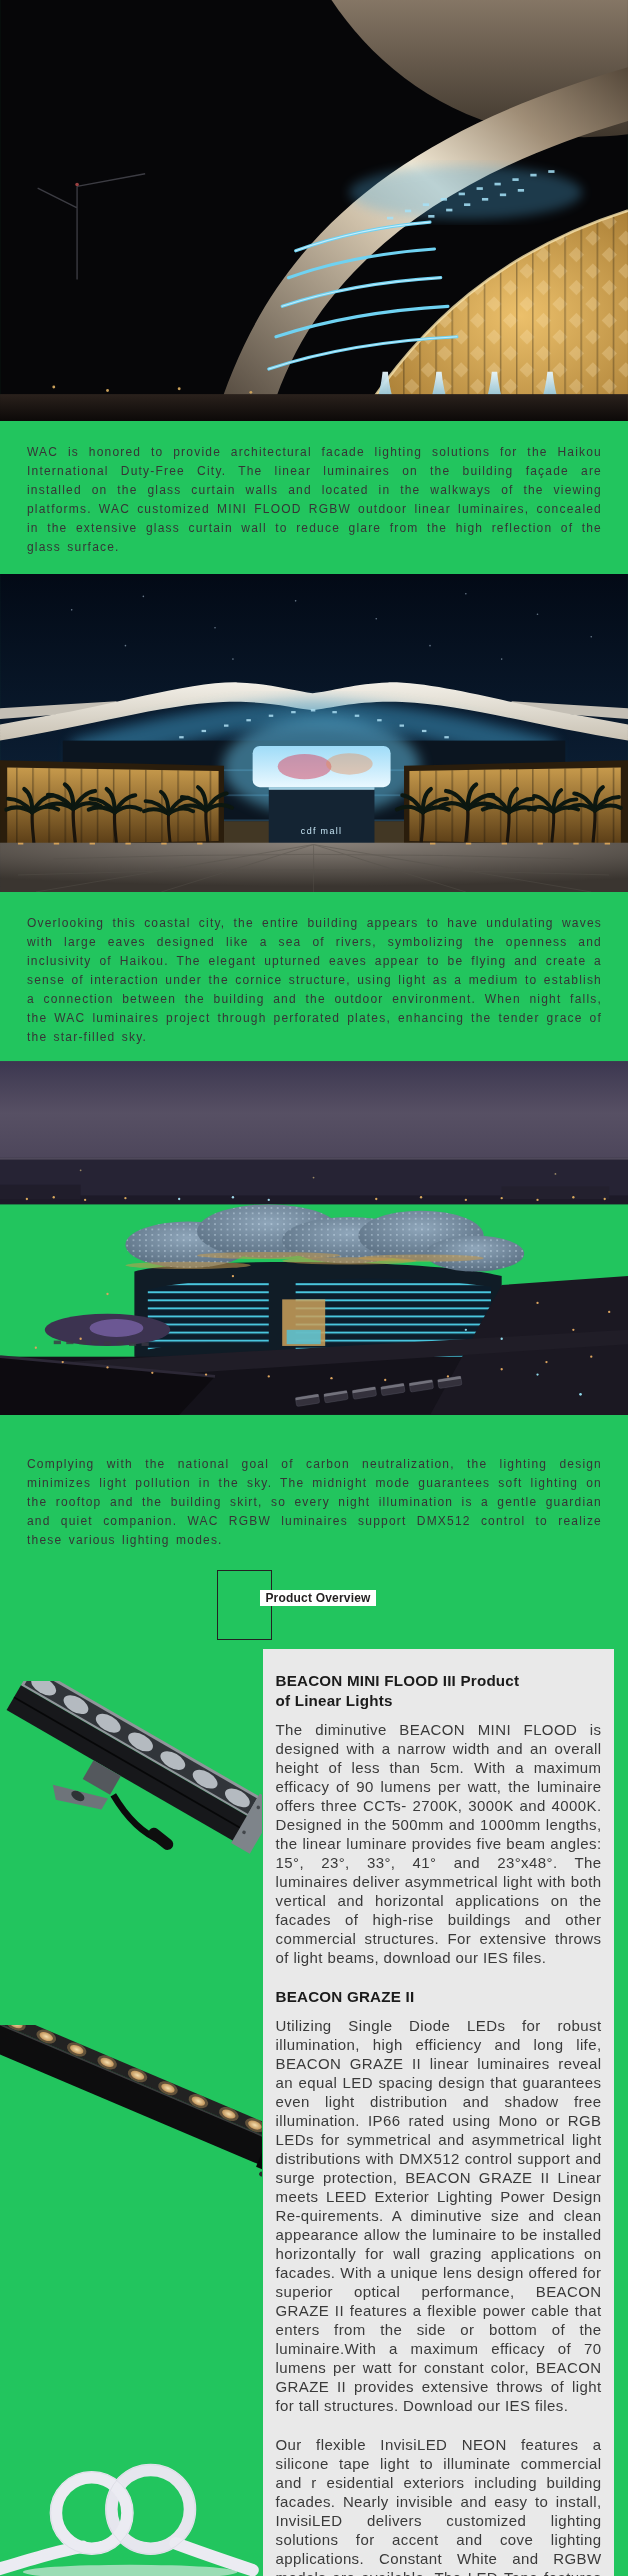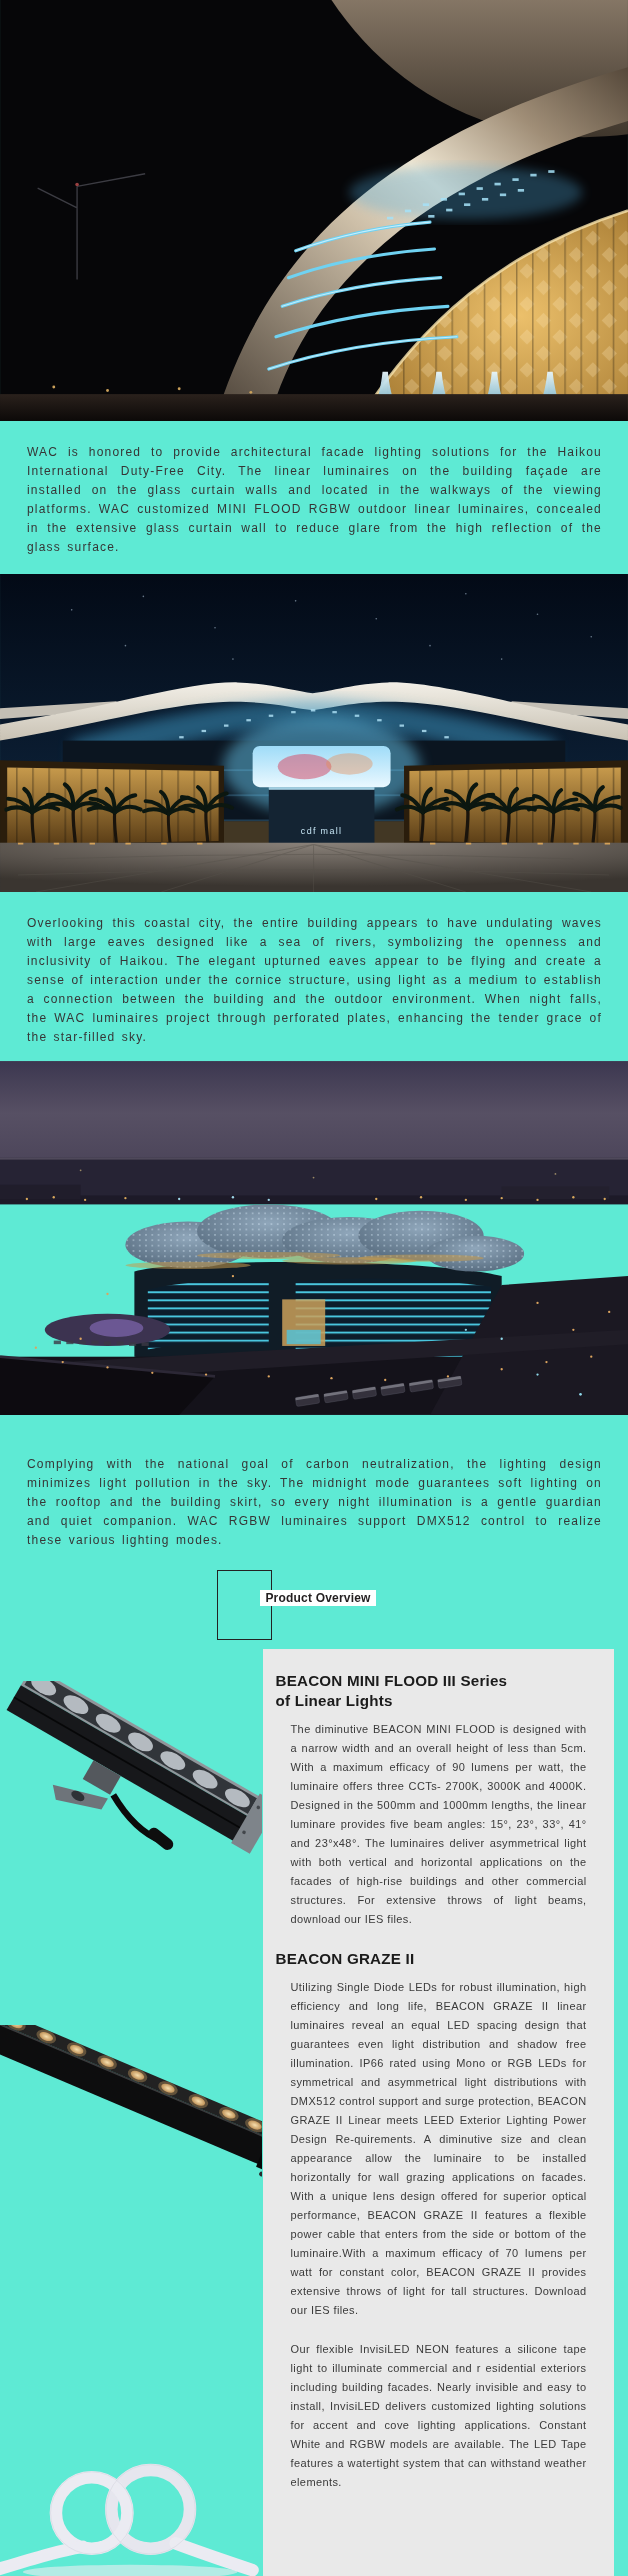--- a/index.html
+++ b/index.html
@@ -1,16 +1,16 @@
 <!DOCTYPE html>
 <html style="font-size:14.3px"><head>
 <meta charset="utf-8">
 <style>
   html,body{margin:0;padding:0;background:#ffffff;}
-  #page{width:628px;height:2576px;overflow:hidden;background:#5eead4;position:relative;
+  #page{width:628px;height:2576px;overflow:hidden;background:#22c55e;position:relative;
         font-family:"Liberation Sans",sans-serif;}
   .photo{display:block;line-height:0;text-align:right;}
   .photo svg{display:block;}
   .para{margin-left:27px;margin-right:26px;text-align:justify;color:#363636;
         font-size:12px;line-height:19px;letter-spacing:1.2px;word-spacing:1.8px;overflow:hidden;}
   #para1{margin-top:22.4px;height:116px;}
   #para2{margin-top:22.4px;height:135px;}
   #para3{margin-top:40px;height:97px;}
   #photo2{margin-top:14.3px;}
   #photo3{margin-top:7.2px;}
@@ -21,21 +21,21 @@
   .products{margin-top:9px;display:flex;height:955px;}
   .prod-left{width:263px;position:relative;flex:none;}
   .prod-right{width:351px;flex:none;background:#e9e9e9;padding:21.5px 12.5px 0;box-sizing:border-box;}
   .prod-img{position:absolute;left:0;width:262px;overflow:hidden;}
   #prod-img-1{top:32px;height:190px;}
   #prod-img-2{top:376px;height:152px;}
   #prod-img-3{top:796px;height:143px;}
   .prod-title{margin:0 0 9px;font-size:15.2px;line-height:20px;color:#1b1b1b;font-weight:bold;
             letter-spacing:0.2px;white-space:nowrap;}
   .prod-title .tl{display:block;}
-  .prod-body{margin:0 15px 20px;font-size:11px;line-height:19px;letter-spacing:0.4px;color:#3a3a3a;
+  .prod-body{margin:0 0 20px;font-size:15px;line-height:19px;letter-spacing:0.4px;color:#3a3a3a;
             text-align:justify;}
   .footer-bar{height:7.2px;background:#201d56;}
 </style>
 </head>
 <body>
 
 <div id="page">
 
   <div class="photo" id="photo1">
     <svg width="628" height="421" viewBox="0 0 701 470">
@@ -492,21 +492,21 @@
           <path d="M-6,140 C40,126 66,118 92,114" stroke="#ebebf2" stroke-width="14" stroke-linecap="round" fill="none"></path>
           <path d="M196,110 C228,122 252,130 282,140" stroke="#ebebf2" stroke-width="14" stroke-linecap="round" fill="none"></path>
           <circle cx="102" cy="76" r="46" stroke="#d2d2de" stroke-width="1" fill="none" opacity=".6"></circle>
           <circle cx="168" cy="72" r="50" stroke="#d2d2de" stroke-width="1" fill="none" opacity=".6"></circle>
         </svg>
       </div>
     </div>
 
     <div class="prod-right">
       <h3 class="prod-title">
-        <span class="tl">BEACON MINI FLOOD III Series</span>
+        <span class="tl">BEACON MINI FLOOD III Product</span>
         <span class="tl">of Linear Lights</span>
       </h3>
       <p class="prod-body">The diminutive BEACON MINI FLOOD is designed with a narrow width and an overall height of less than 5cm. With a maximum efficacy of 90 lumens per watt, the luminaire offers three CCTs- 2700K, 3000K and 4000K. Designed in the 500mm and 1000mm lengths, the linear luminare provides five beam angles: 15°, 23°, 33°, 41° and 23°x48°. The luminaires deliver asymmetrical light with both vertical and horizontal applications on the facades of high-rise buildings and other commercial structures. For extensive throws of light beams, download our IES files.</p>
 
       <h3 class="prod-title">
         <span class="tl">BEACON GRAZE II</span>
       </h3>
       <p class="prod-body">Utilizing Single Diode LEDs for robust illumination, high efficiency and long life, BEACON GRAZE II linear luminaires reveal an equal LED spacing design that guarantees even light distribution and shadow free illumination. IP66 rated using Mono or RGB LEDs for symmetrical and asymmetrical light distributions with DMX512 control support and surge protection, BEACON GRAZE II Linear meets LEED Exterior Lighting Power Design Re-quirements. A diminutive size and clean appearance allow the luminaire to be installed horizontally for wall grazing applications on facades. With a unique lens design offered for superior optical performance, BEACON GRAZE II features a flexible power cable that enters from the side or bottom of the luminaire.With a maximum efficacy of 70 lumens per watt for constant color, BEACON GRAZE II provides extensive throws of light for tall structures. Download our IES files.</p>
 
       <p class="prod-body">Our flexible InvisiLED NEON features a silicone tape light to illuminate commercial and r esidential exteriors including building facades. Nearly invisible and easy to install, InvisiLED delivers customized lighting solutions for accent and cove lighting applications. Constant White and RGBW models are available. The LED Tape features a watertight system that can withstand weather elements.</p>

